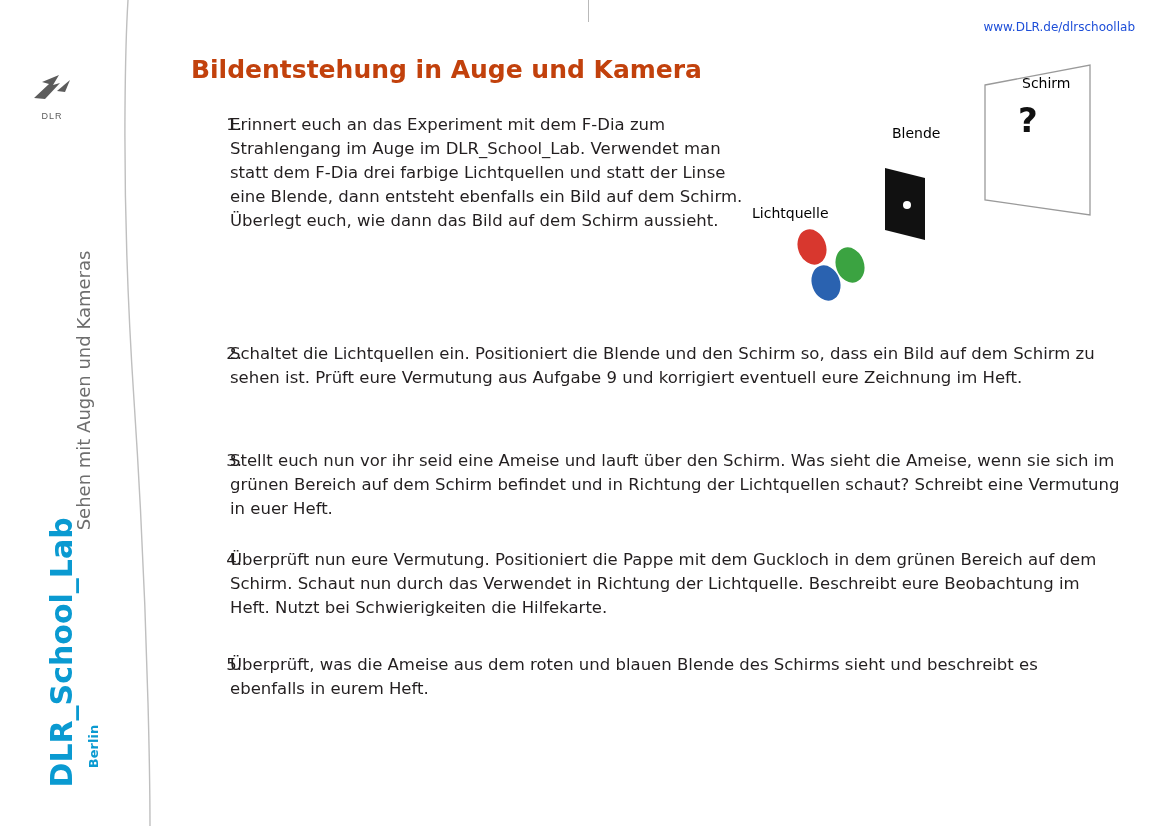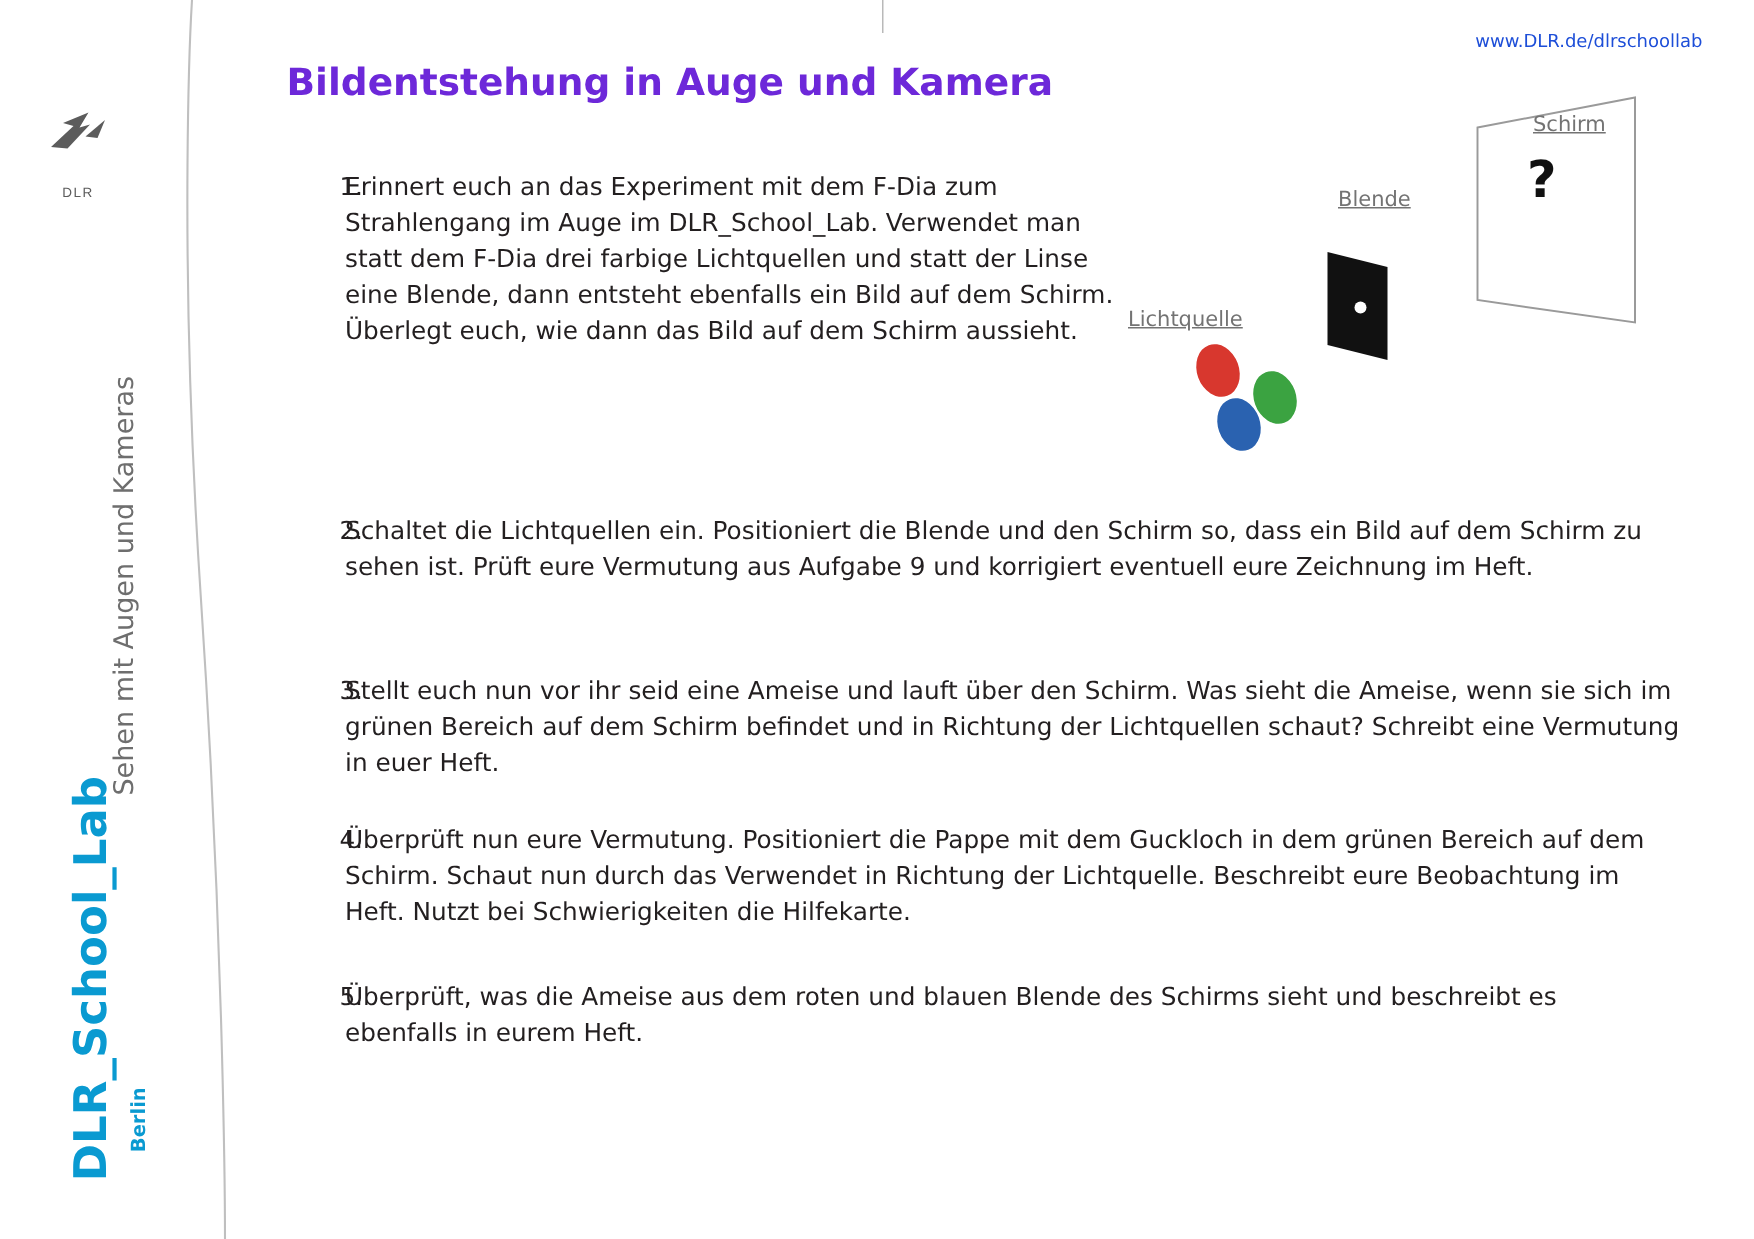--- a/index.html
+++ b/index.html
@@ -37,21 +37,21 @@
     left: 22px;
     top: 72px;
     width: 60px;
     height: 50px;
     text-align: center;
   }
   #dlr-logo .logo-word {
     font-size: 9px;
     letter-spacing: 1px;
     color: #5c5c5c;
-    margin-top: 13px;
+    margin-top: 1px;
     font-family: "Liberation Sans", sans-serif;
   }
 
   
   #chapter-text {
     position: absolute;
     left: -82px;
     top: 380px;
     width: 330px;
     transform: rotate(-90deg);
@@ -118,24 +118,24 @@
     top: 20px;
     font-size: 12px;
     color: #1d4ed8;
     font-family: "DejaVu Sans", sans-serif;
   }
 
   
   #title {
     position: absolute;
     left: 191px;
-    top: 40px;
+    top: 55px;
     font-size: 25px;
     font-weight: bold;
-    color: #6d28d9;
+    color: #c2410c;
     font-family: "DejaVu Sans", sans-serif;
   }
 
   
   .task {
     position: absolute;
     color: #231f20;
     font-size: 16.5px;
     line-height: 1.45;
     font-family: "DejaVu Sans", sans-serif;
@@ -168,23 +168,22 @@
   #illustration {
     position: absolute;
     left: 740px;
     top: 60px;
     width: 420px;
     height: 265px;
   }
   .illu-label {
     position: absolute;
     font-size: 14px;
-    color: #737373;
-    font-family: "DejaVu Sans", sans-serif;
-    text-decoration: underline;
+    color: #000000;
+    font-family: "DejaVu Sans", sans-serif;
   }
   #label-schirm { left: 282px; top: 15px; }
   #label-blende { left: 152px; top: 65px; }
   #label-lichtquelle { left: 12px; top: 145px; }
 
   #question-mark {
     position: absolute;
     left: 278px;
     top: 40px;
     font-size: 34px;

